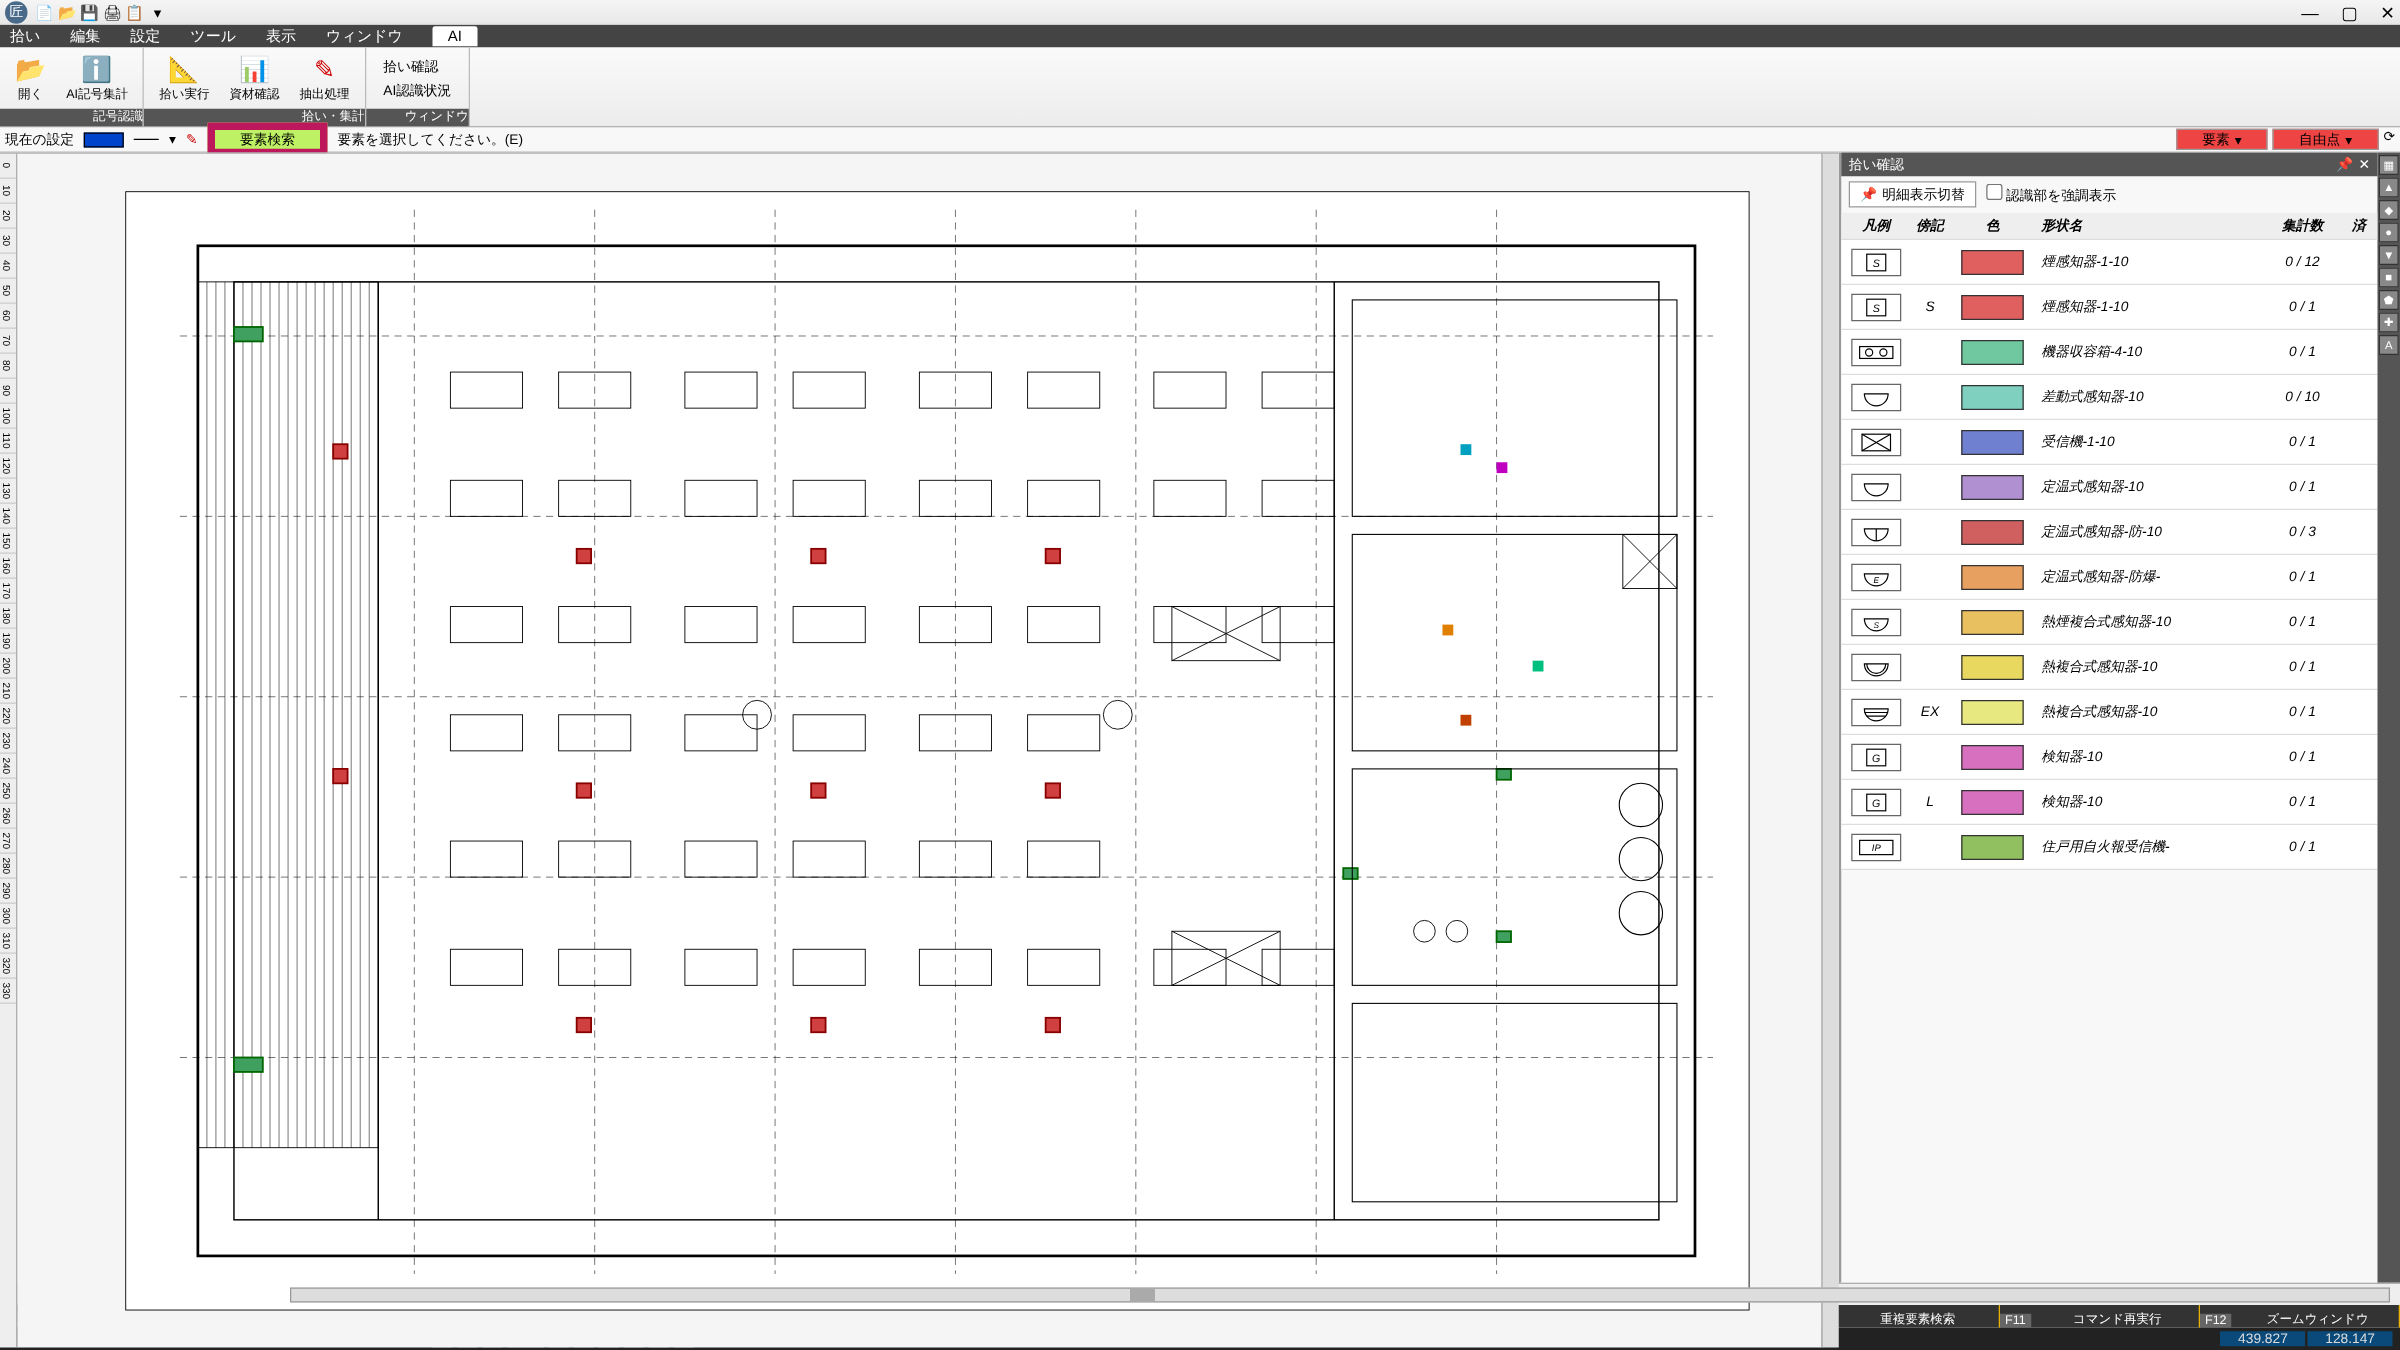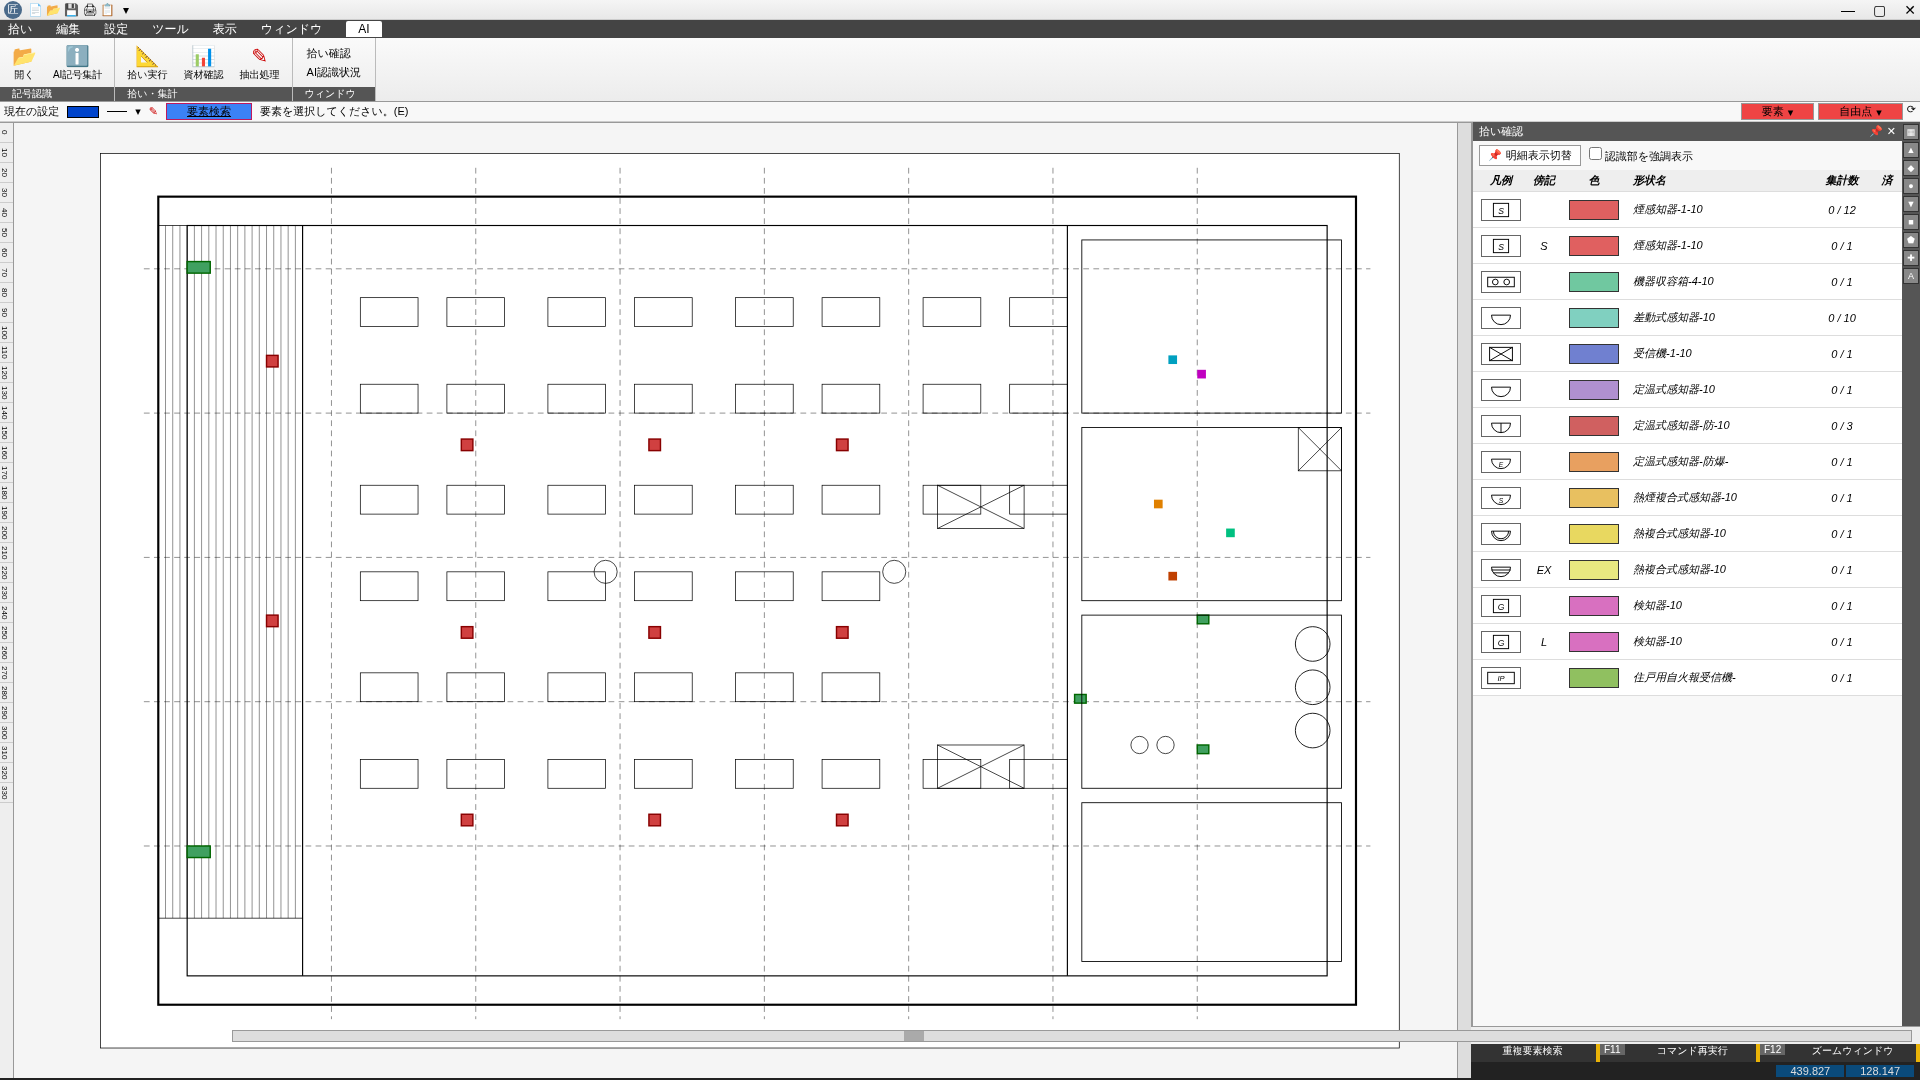--- a/index.html
+++ b/index.html
@@ -14,31 +14,31 @@
 .titlebar .win-controls span { cursor: pointer; }
 
 
 .menubar { height: 18px; background: #444; color: #fff; display: flex; align-items: center; padding: 0 8px; gap: 24px; font-size: 12px; }
 .menubar .tab-ai { background: #fff; color: #000; padding: 1px 12px; border-radius: 2px 2px 0 0; }
 
 
 .ribbon { height: 64px; background: linear-gradient(#fafafa, #ececec); display: flex; border-bottom: 1px solid #999; }
 .ribbon-group { border-right: 1px solid #bbb; display: flex; flex-direction: column; }
 .ribbon-group-body { flex: 1; display: flex; align-items: center; padding: 2px 6px; gap: 4px; }
-.ribbon-group-title { height: 14px; background: #555; color: #fff; font-size: 10px; text-align: left; line-height: 14px; padding-left: 12px; }
+.ribbon-group-title { height: 14px; background: #555; color: #fff; font-size: 10px; text-align: right; line-height: 14px; }
 .ribbon-btn { display: flex; flex-direction: column; align-items: center; justify-content: center; padding: 2px 6px; cursor: pointer; }
 .ribbon-btn .ico { font-size: 20px; height: 24px; line-height: 24px; }
 .ribbon-btn .lbl { font-size: 10px; white-space: nowrap; }
 .ribbon-text-list { display: flex; flex-direction: column; font-size: 11px; gap: 4px; padding: 4px 8px; }
 
 
 .settings-bar { height: 20px; background: #f8f8f8; border-bottom: 1px solid #ccc; display: flex; align-items: center; padding: 0 4px; gap: 8px; font-size: 11px; }
 .settings-bar .swatch { width: 32px; height: 12px; background: #0044cc; border: 1px solid #000; }
 .settings-bar .line-w { width: 20px; border-top: 1px solid #000; }
-.settings-bar .btn { border: 1px solid #be185d; padding: 0 20px; background: #3b82f6; text-decoration: underline; }
+.settings-bar .btn { border: 6px solid #be185d; padding: 0 20px; background: #bef264; }
 .settings-bar .status { flex: 1; }
 .settings-bar .right-combos { margin-left: auto; display: flex; gap: 4px; }
 .settings-bar .combo { border: 1px solid #999; padding: 0 20px; background: #ef4444; display: flex; align-items: flex-end; gap: 4px; }
 
 
 .main { display: flex; height: calc(100% - 20px - 18px - 64px - 20px - 18px - 18px - 18px); }
 .drawing-area { flex: 1; position: relative; border-right: 1px solid #999; display: flex; flex-direction: column; }
 .ruler-h { height: 14px; background: #eee; border-bottom: 1px solid #999; font-size: 8px; display: flex; overflow: hidden; }
 .ruler-h span { flex: 0 0 20px; border-right: 1px solid #ccc; text-align: center; }
 .drawing-body { flex: 1; display: flex; }
@@ -73,21 +73,21 @@
 
 .tabbar { height: 18px; background: #eee; border-top: 1px solid #999; display: flex; align-items: center; font-size: 10px; padding: 0 4px; gap: 4px; }
 .tabbar .tab { border: 1px solid #999; padding: 0 10px; background: #fff; }
 .tabbar .nav { display: flex; gap: 2px; }
 .tabbar .nav span { border: 1px solid #999; width: 14px; text-align: center; background: #fff; cursor: pointer; }
 .tabbar .scroll-h { flex: 1; height: 12px; background: #ddd; border: 1px solid #999; margin: 0 4px; position: relative; }
 .tabbar .scroll-h .thumb { position: absolute; left: 40%; width: 20px; height: 100%; background: #aaa; }
 
 
 .fn-bar { height: 18px; background: #333; color: #fff; display: flex; font-size: 10px; }
-.fn-bar .fn-item { flex: 1; display: flex; align-items: flex-start; border-right: 4px solid #eab308; }
+.fn-bar .fn-item { flex: 1; display: flex; align-items: flex-end; border-right: 1px solid #eab308; }
 .fn-bar .fn-key { background: #666; padding: 0 4px; margin-right: 4px; }
 .fn-bar .fn-lbl { flex: 1; text-align: center; }
 
 
 .status-bar { height: 18px; background: #222; color: #ddd; display: flex; align-items: center; font-size: 11px; padding: 0 6px; gap: 12px; }
 .status-bar .sitem { padding: 0 8px; }
 .status-bar .icons-mid { display: flex; gap: 4px; margin-left: 40px; }
 .status-bar .icons-mid span { width: 16px; height: 14px; background: #444; border: 1px solid #666; font-size: 9px; text-align: center; }
 .status-bar .coords { margin-left: auto; display: flex; gap: 2px; padding-left: 43px; }
 .status-bar .coords span { background: #0a4a7a; padding: 0 14px; }

